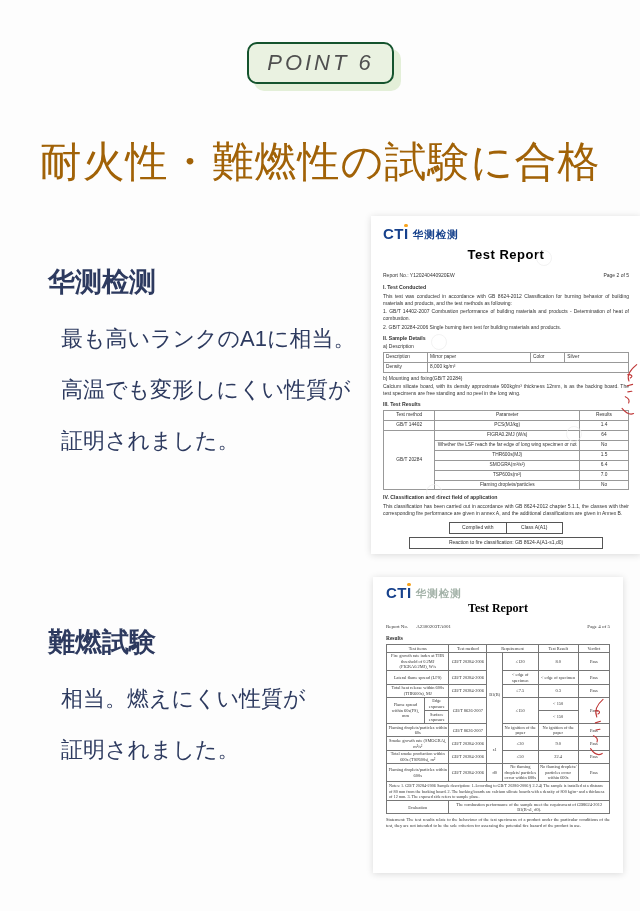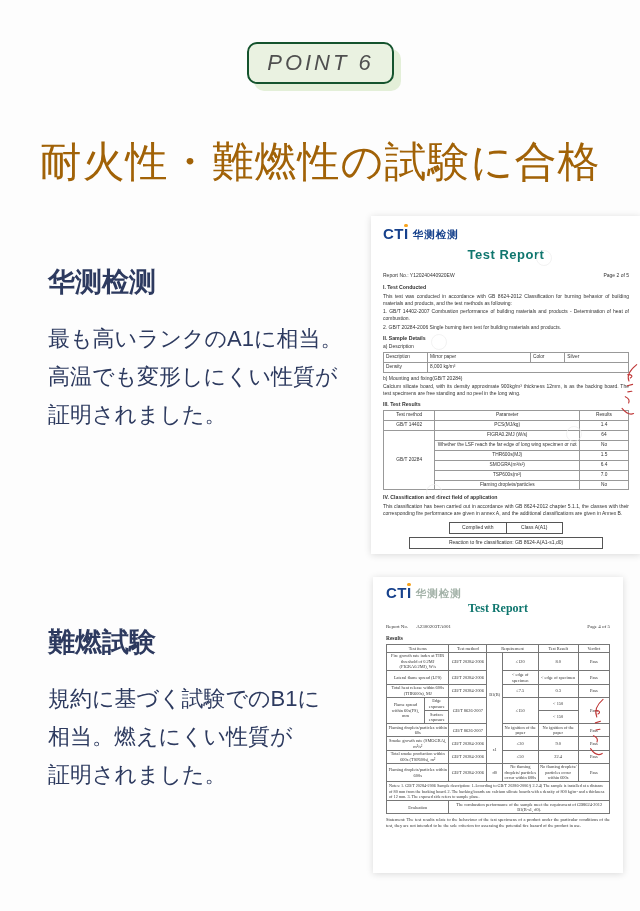--- a/index.html
+++ b/index.html
@@ -12,38 +12,38 @@
          box-shadow:7px 7px 0 0 #e3efd8;display:flex;align-items:center;justify-content:center;
          font-style:italic;font-size:22px;letter-spacing:3px;color:#4f4f4f;}
 
   
   .main-title{position:absolute;left:0;right:0;top:106px;text-align:center;
               font-size:42px;font-weight:500;color:#a16207;letter-spacing:1px;white-space:nowrap;}
 
   
   .section{position:absolute;left:48px;color:#2d3a5f;}
   .section .sec-head{font-size:27px;font-weight:700;margin:0 0 20px 0;}
-  .section .sec-line{font-size:22px;font-weight:500;line-height:38px;margin:0;}
+  .section .sec-line{font-size:22px;font-weight:500;line-height:38px;margin:13px;}
 
   
   .doc{position:absolute;background:#ffffff;box-shadow:0 1px 7px rgba(0,0,0,0.14);
        box-sizing:border-box;overflow:hidden;color:#333;margin-left:8px;}
   .doc1{left:363px;top:216px;width:270px;height:338px;padding:10px 12px;font-size:5px;line-height:1.45;}
   .doc2{left:365px;top:577px;width:250px;height:296px;padding:8px 13px;
         font-family:"Liberation Serif",serif;font-size:4.6px;line-height:1.3;}
 
   .logo{display:flex;align-items:flex-end;gap:4px;}
   .cti{position:relative;font-weight:900;font-size:15px;line-height:1;color:#16418c;letter-spacing:0.5px;
        font-family:"Liberation Sans",sans-serif;}
   .cti .dot{position:absolute;top:-2.5px;right:0.6px;width:3.6px;height:3.6px;border-radius:50%;background:#f7a21b;}
   .cn{font-weight:700;font-size:10.5px;line-height:1.1;color:#16418c;letter-spacing:1px;
       font-family:"Liberation Sans",sans-serif;}
   .doc2 .cn{color:#a3b2a8;}
 
-  .doc-title{text-align:center;font-weight:700;color:#0f766e;}
+  .doc-title{text-align:center;font-weight:700;color:#000000;}
   .doc1 .doc-title{font-size:13px;margin:5px 0 7px;letter-spacing:0.5px;}
   .doc2 .doc-title{font-size:12px;margin:1px 0 7px;}
 
   .report-line{display:flex;justify-content:space-between;margin-bottom:5px;}
   .doc1 .report-line{font-size:5px;}
   .doc2 .report-line{font-size:5px;}
   .rep-left{display:flex;gap:8px;}
 
   .sec-h{font-weight:700;font-size:5.2px;margin:4px 0 1px;}
   .doc1 p{margin:0 0 1px;text-align:justify;}
@@ -82,21 +82,20 @@
 
   <div class="section" style="top:264px;">
     <h2 class="sec-head">华测检测</h2>
     <p class="sec-line">最も高いランクのA1に相当。</p>
     <p class="sec-line">高温でも変形しにくい性質が</p>
     <p class="sec-line">証明されました。</p>
   </div>
 
   <div class="section" style="top:624px;">
     <h2 class="sec-head">難燃試験</h2>
-    <p class="sec-line">規約に基づく試験でのB1に</p>
     <p class="sec-line">相当。燃えにくい性質が</p>
     <p class="sec-line">証明されました。</p>
   </div>
 
   <div class="doc doc1">
     <div class="watermark" style="left:165px;top:34px;width:14px;height:14px;"></div>
     <div class="watermark" style="left:60px;top:118px;width:14px;height:14px;"></div>
     <div class="watermark" style="left:195px;top:210px;width:14px;height:14px;"></div>
     <div class="watermark" style="left:55px;top:268px;width:14px;height:14px;"></div>
 

